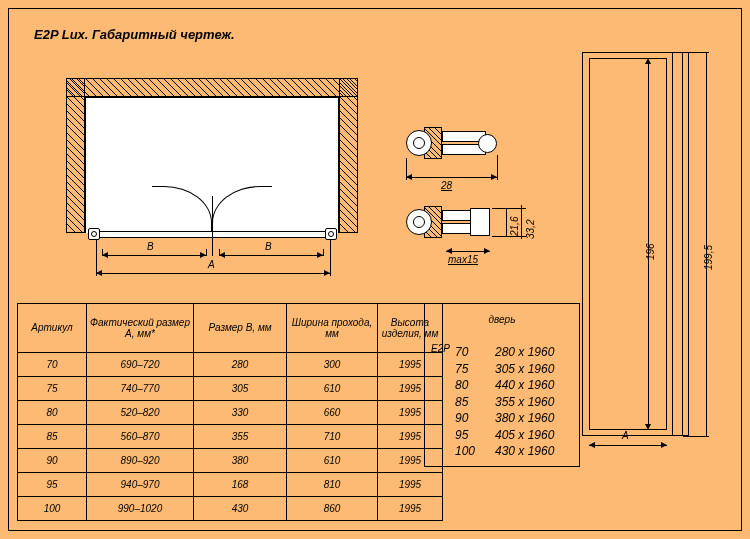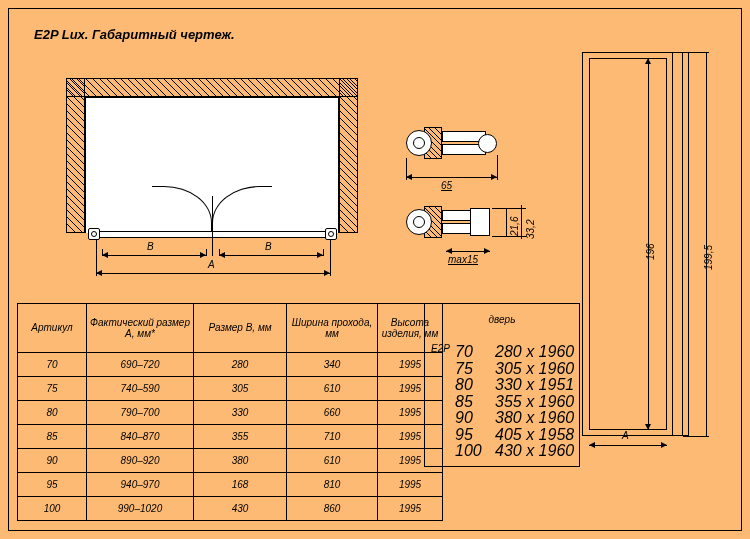--- a/index.html
+++ b/index.html
@@ -37,21 +37,21 @@
 
   
   table.spec{position:absolute;left:17px;top:303px;border-collapse:collapse;}
   table.spec td,table.spec th{border:1px solid #000;font-size:10px;text-align:center;font-style:italic;color:#000;padding:0;height:23px;}
   table.spec th{font-style:italic;font-weight:normal;line-height:1.15;padding:2px 3px;height:44px;}
   .c1{width:62px;} .c2{width:100px;} .c3{width:86px;margin-left:21px;} .c4{width:84px;} .c5{width:58px;}
 
   
   .doorbox{position:absolute;left:424px;top:303px;width:156px;height:164px;border:1px solid #000;box-sizing:border-box;}
   .doorbox .hd{position:absolute;left:0;top:10px;width:100%;text-align:center;font-size:10px;font-style:italic;}
-  .doorbox .rows{position:absolute;left:30px;top:40px;font-size:16px;font-style:italic;line-height:16.5px;}
+  .doorbox .rows{position:absolute;left:30px;top:40px;font-size:12px;font-style:italic;line-height:16.5px;}
   .doorbox .rows span.sz{display:inline-block;width:40px;}
   .e2p{position:absolute;left:431px;top:343px;font-size:10px;font-style:italic;}
   .secbox{position:absolute;border:1px solid #000;box-sizing:border-box;background:#fff;}
   .circ{position:absolute;border:1px solid #000;border-radius:50%;box-sizing:border-box;background:#fff;}
   .hatch{background:repeating-linear-gradient(45deg,#000 0 0.7px,rgba(0,0,0,0) 0.7px 4px);}
 
   
   .rv-out{position:absolute;left:582px;top:52px;width:107px;height:384px;border:1px solid #000;box-sizing:border-box;}
   .rv-in{position:absolute;left:589px;top:58px;width:78px;height:372px;border:1px solid #000;box-sizing:border-box;}
   .rv-bar{position:absolute;left:672px;top:52px;width:11px;height:384px;border:1px solid #000;box-sizing:border-box;}
@@ -108,21 +108,21 @@
     <div class="circ" style="left:413px;top:137px;width:12px;height:12px;"></div>
     <div class="secbox" style="left:442px;top:131px;width:44px;height:11px;"></div>
     <div class="secbox" style="left:442px;top:144px;width:44px;height:11px;"></div>
     <div class="circ" style="left:478px;top:134px;width:19px;height:19px;"></div>
 
     <div class="dimline" style="left:406px;top:177px;width:91px;"></div>
     <div class="arrowL" style="left:406px;top:174px;"></div>
     <div class="arrowR" style="left:491px;top:174px;"></div>
     <div class="dimvert" style="left:406px;top:158px;height:22px;"></div>
     <div class="dimvert" style="left:497px;top:155px;height:25px;"></div>
-    <div class="dimtxt" style="left:441px;top:180px;text-decoration:underline;">65</div>
+    <div class="dimtxt" style="left:441px;top:180px;text-decoration:underline;">28</div>
   </div>
 
   <div>
     <div class="secbox hatch" style="left:424px;top:206px;width:18px;height:32px;"></div>
     <div class="circ" style="left:406px;top:209px;width:26px;height:26px;"></div>
     <div class="circ" style="left:413px;top:216px;width:12px;height:12px;"></div>
     <div class="secbox" style="left:442px;top:210px;width:46px;height:11px;"></div>
     <div class="secbox" style="left:442px;top:223px;width:46px;height:11px;"></div>
     <div class="secbox" style="left:470px;top:208px;width:20px;height:28px;"></div>
 
@@ -168,40 +168,40 @@
         <th class="c3">Размер B, мм</th>
         <th class="c4">Ширина прохода, мм</th>
         <th class="c5">Высота изделия, мм</th>
       </tr>
     </thead>
     <tbody>
       <tr>
         <td>70</td>
         <td>690–720</td>
         <td>280</td>
-        <td>340</td>
+        <td>300</td>
         <td>1995</td>
       </tr>
       <tr>
         <td>75</td>
-        <td>740–590</td>
+        <td>740–770</td>
         <td>305</td>
         <td>610</td>
         <td>1995</td>
       </tr>
       <tr>
         <td>80</td>
-        <td>790–700</td>
+        <td>520–820</td>
         <td>330</td>
         <td>660</td>
         <td>1995</td>
       </tr>
       <tr>
         <td>85</td>
-        <td>840–870</td>
+        <td>560–870</td>
         <td>355</td>
         <td>710</td>
         <td>1995</td>
       </tr>
       <tr>
         <td>90</td>
         <td>890–920</td>
         <td>380</td>
         <td>610</td>
         <td>1995</td>
@@ -221,21 +221,21 @@
         <td>1995</td>
       </tr>
     </tbody>
   </table>
 
   <div class="doorbox">
     <div class="hd">дверь</div>
     <div class="rows">
       <div><span class="sz">70</span><span>280 x 1960</span></div>
       <div><span class="sz">75</span><span>305 x 1960</span></div>
-      <div><span class="sz">80</span><span>330 x 1951</span></div>
+      <div><span class="sz">80</span><span>440 x 1960</span></div>
       <div><span class="sz">85</span><span>355 x 1960</span></div>
       <div><span class="sz">90</span><span>380 x 1960</span></div>
-      <div><span class="sz">95</span><span>405 x 1958</span></div>
+      <div><span class="sz">95</span><span>405 x 1960</span></div>
       <div><span class="sz">100</span><span>430 x 1960</span></div>
     </div>
   </div>
   <div class="e2p">E2P</div>
 </div>
 
 </body></html>

